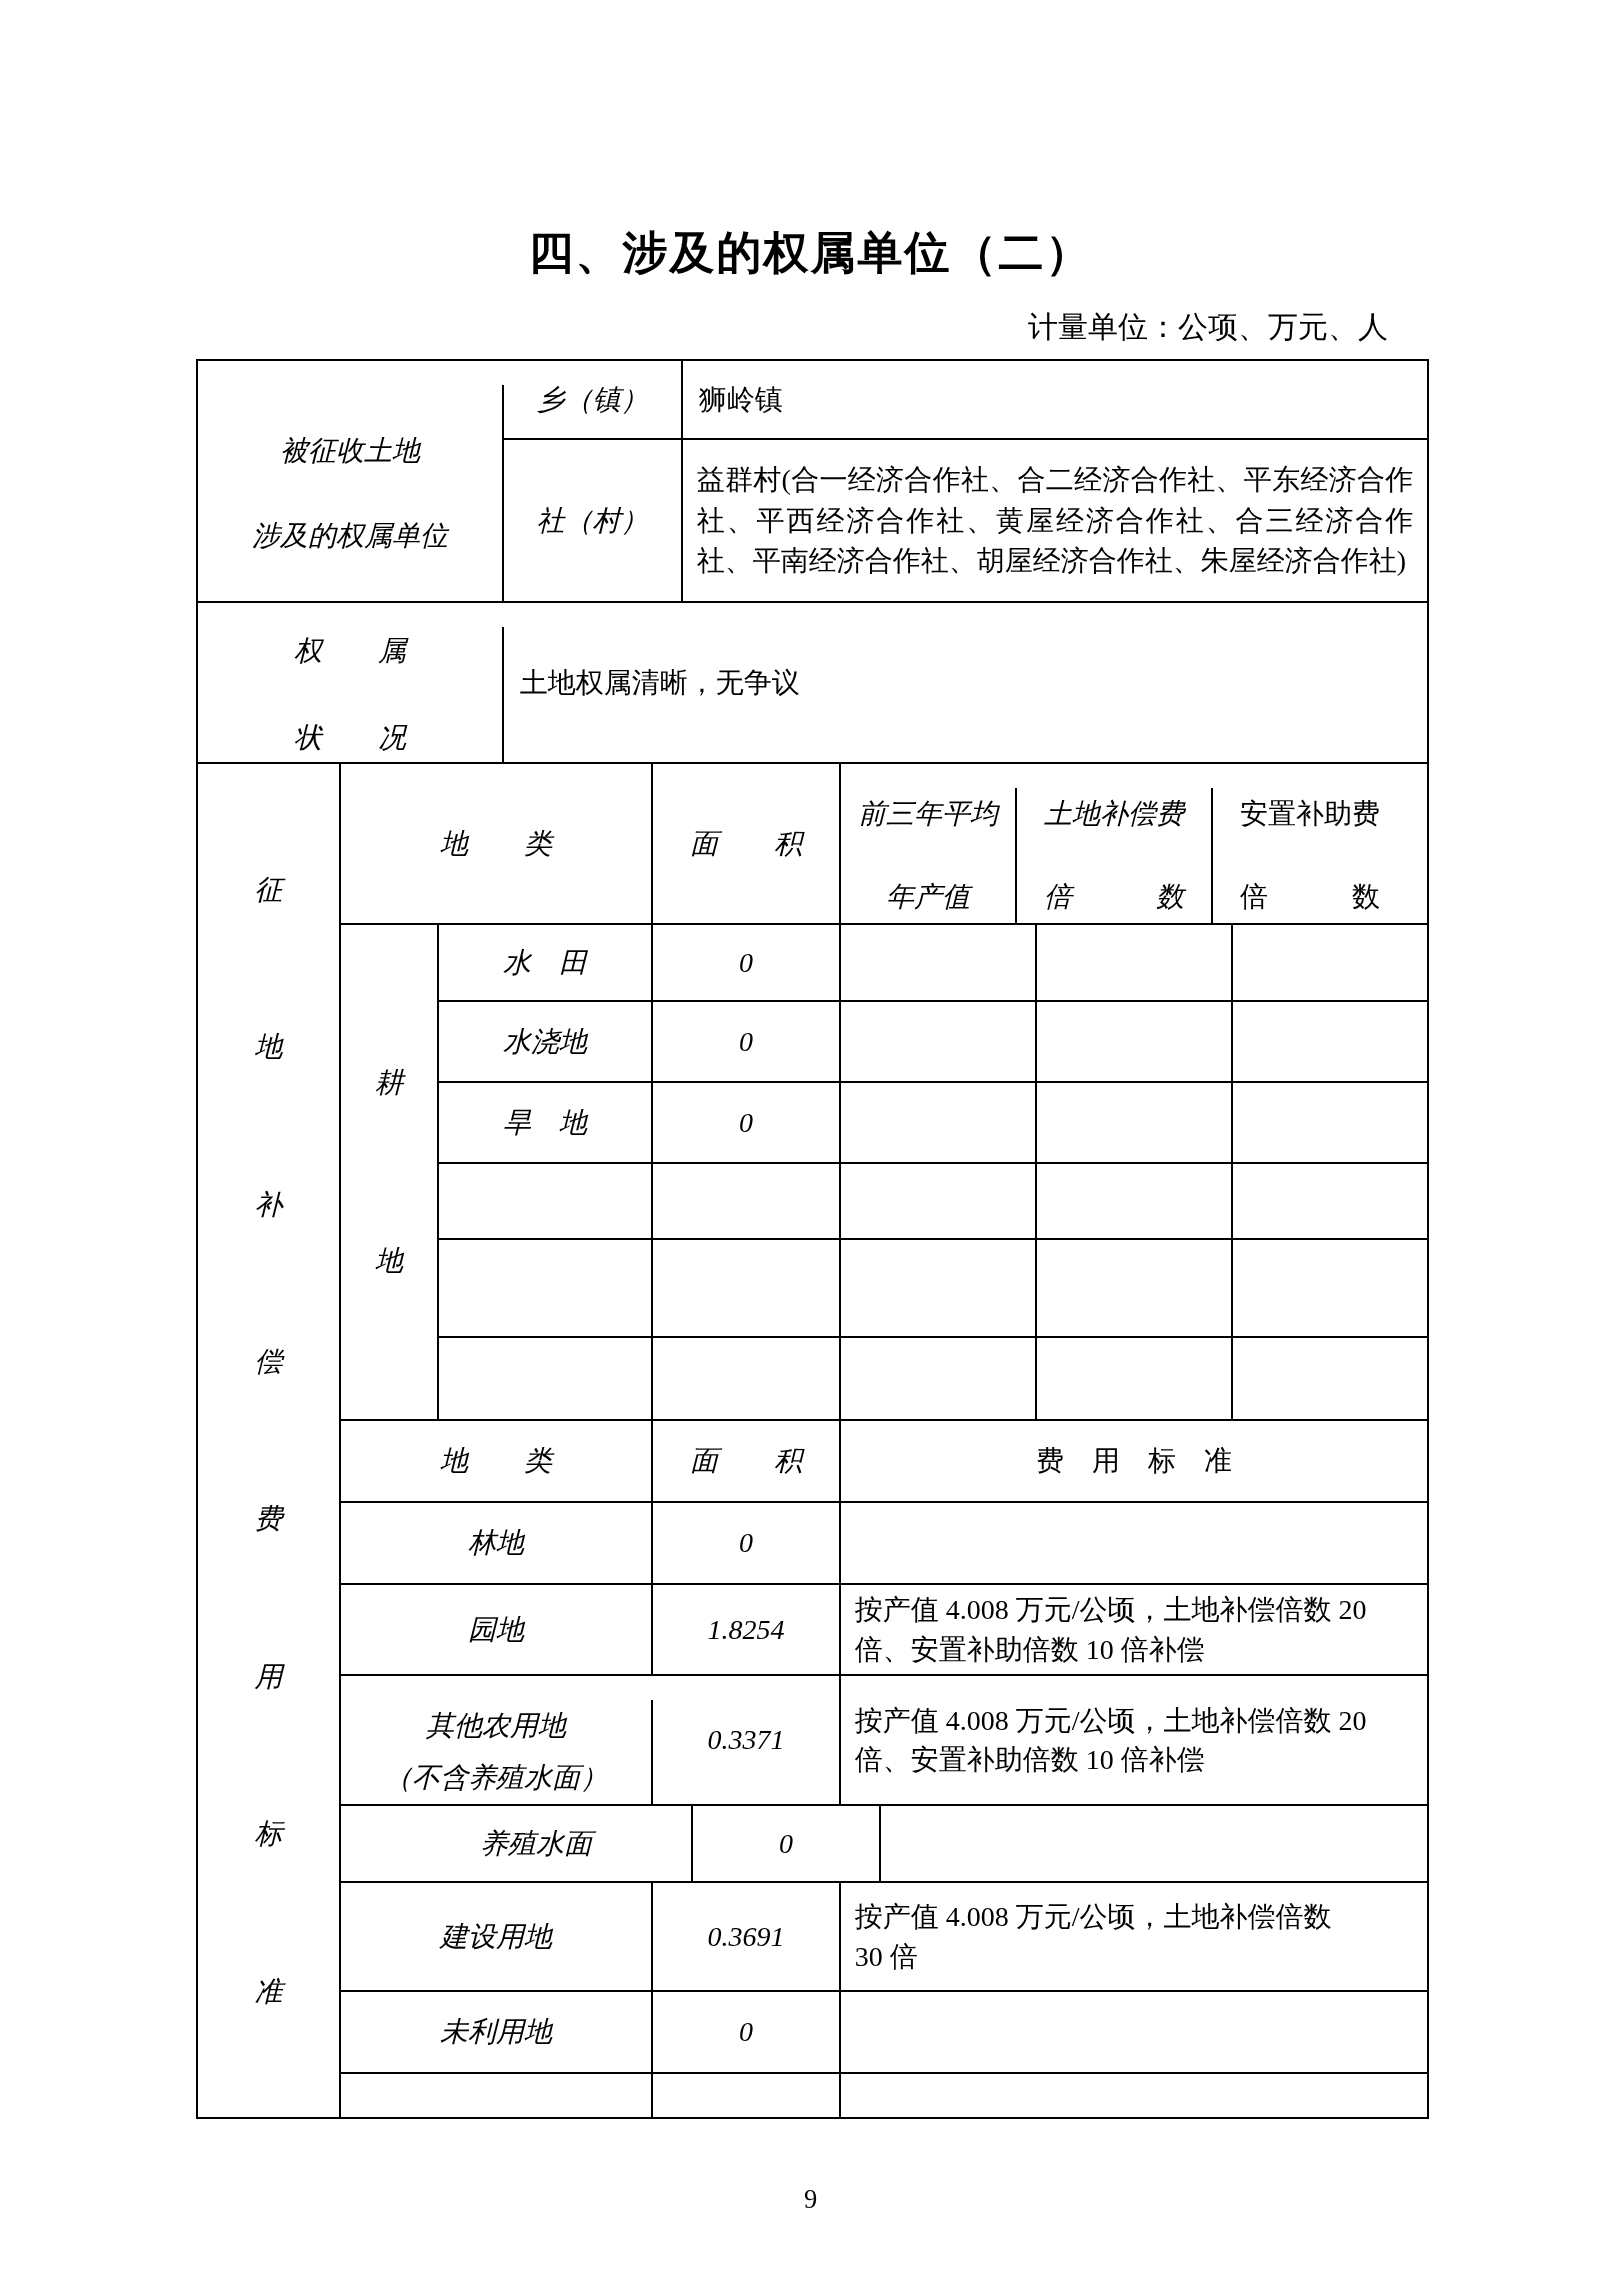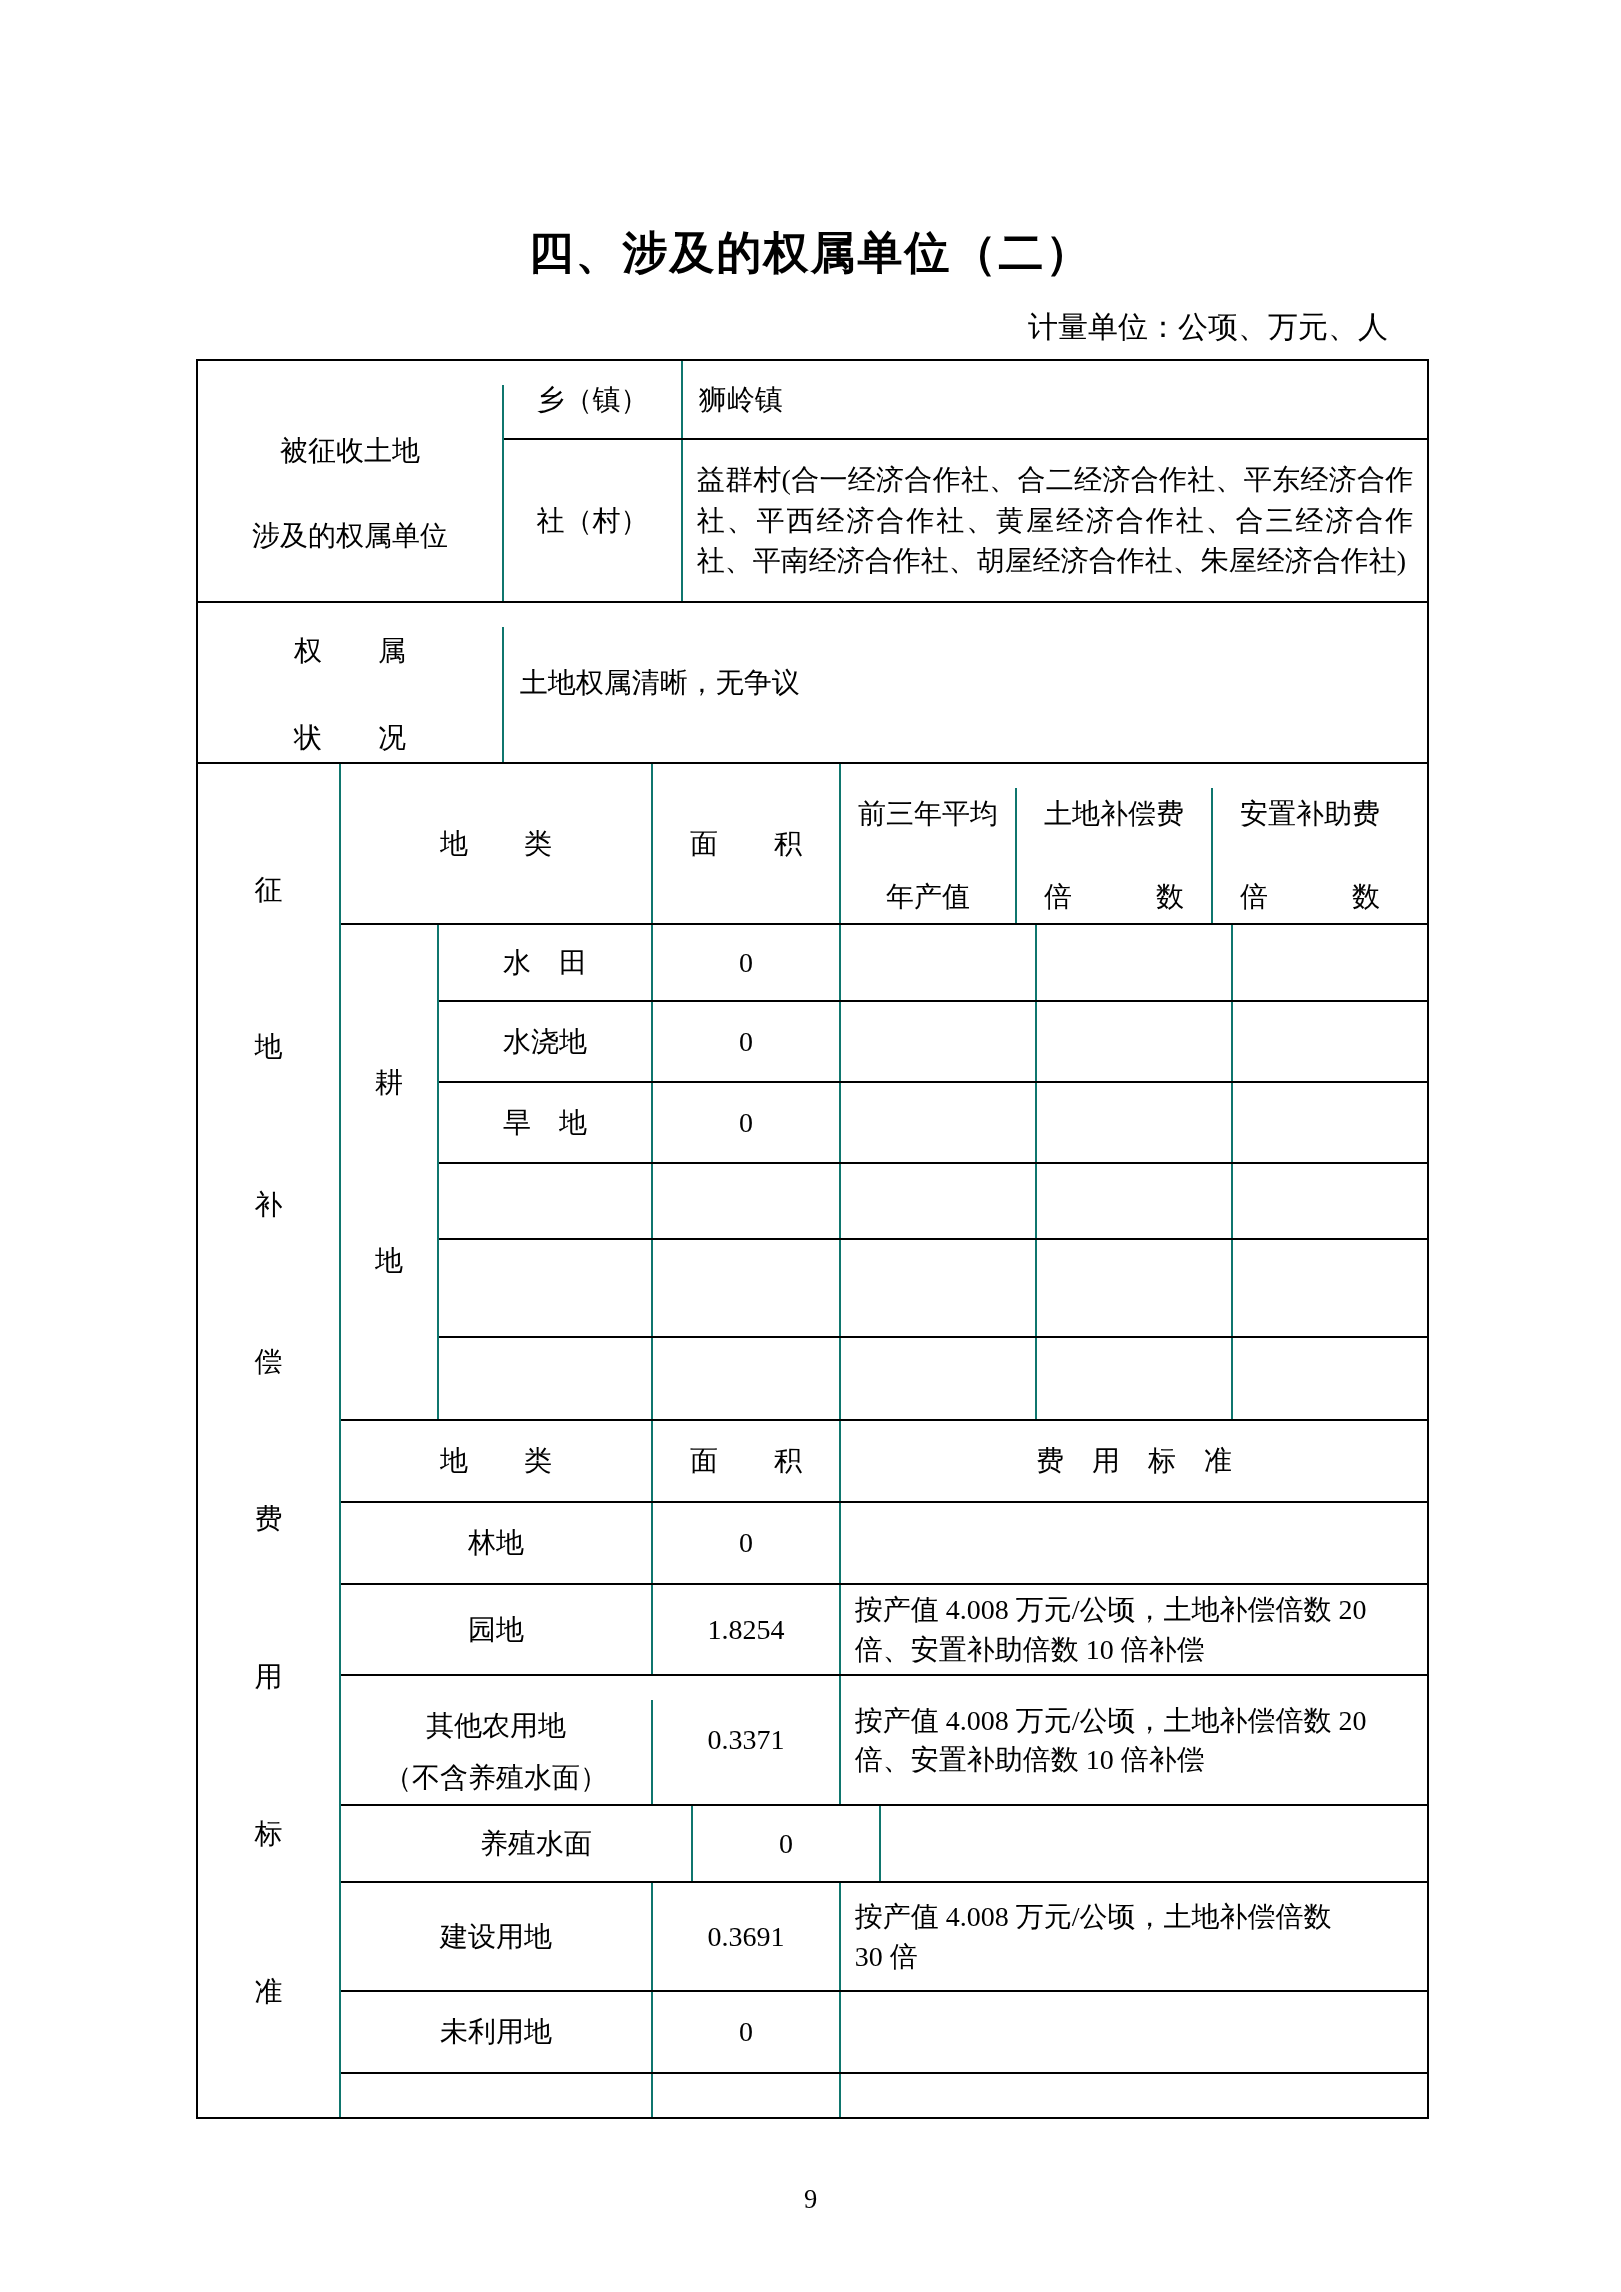--- a/index.html
+++ b/index.html
@@ -43,21 +43,21 @@
   .bb{border-bottom:2px solid #000;}
   .cell{
     box-sizing:border-box;
     flex:0 0 auto;
     display:flex;
     align-items:center;
     justify-content:center;
     text-align:center;
     overflow:hidden;
   }
-  .br{border-right:2px solid #0f766e;}
+  .br{border-right:2px solid #000000;font-style:italic;}
   .left{justify-content:flex-start;text-align:left;padding-left:15.7px;}
   .vcol{flex-direction:column;margin-top:24px;}
   .gap48{gap:47px;}
   .gap50{gap:49px;}
   .gap46{gap:45px;}
   .gap14{gap:13.7px;}
   .para{
     display:flex;flex-direction:column;justify-content:center;align-items:flex-start;
     padding:5.9px 13.7px;
   }

